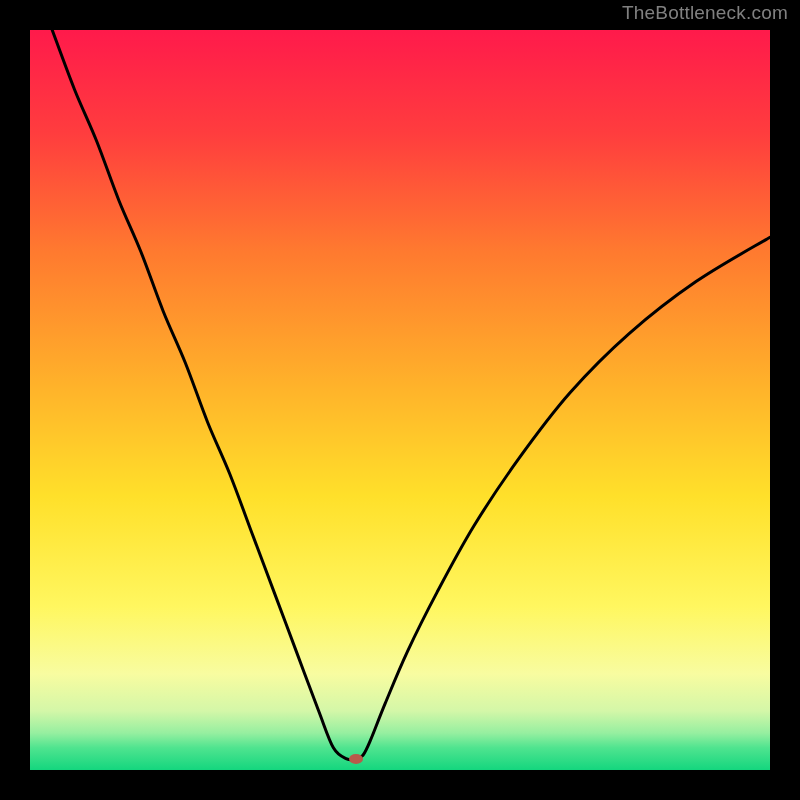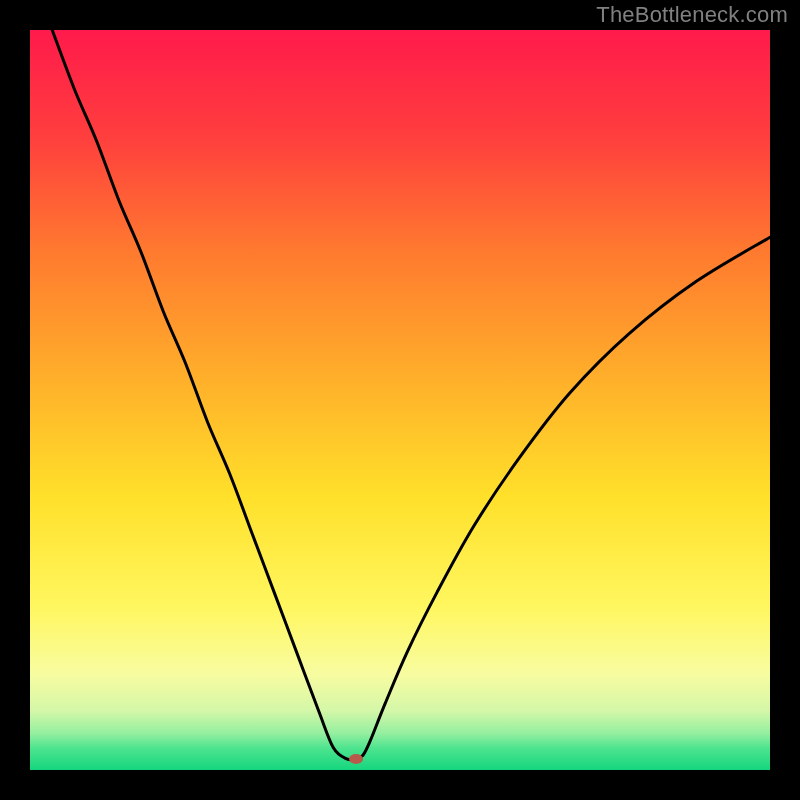--- a/index.html
+++ b/index.html
@@ -14,21 +14,21 @@
     width: 800px;
     height: 800px;
     background: #000;
     position: relative;
   }
   .watermark {
     position: absolute;
     top: 2px;
     right: 12px;
     color: #808080;
-    font-size: 22px;
+    font-size: 19px;
     font-weight: 400;
     letter-spacing: 0.2px;
     z-index: 5;
   }
   .plot-area {
     position: absolute;
     left: 30px;
     top: 30px;
     width: 740px;
     height: 740px;

